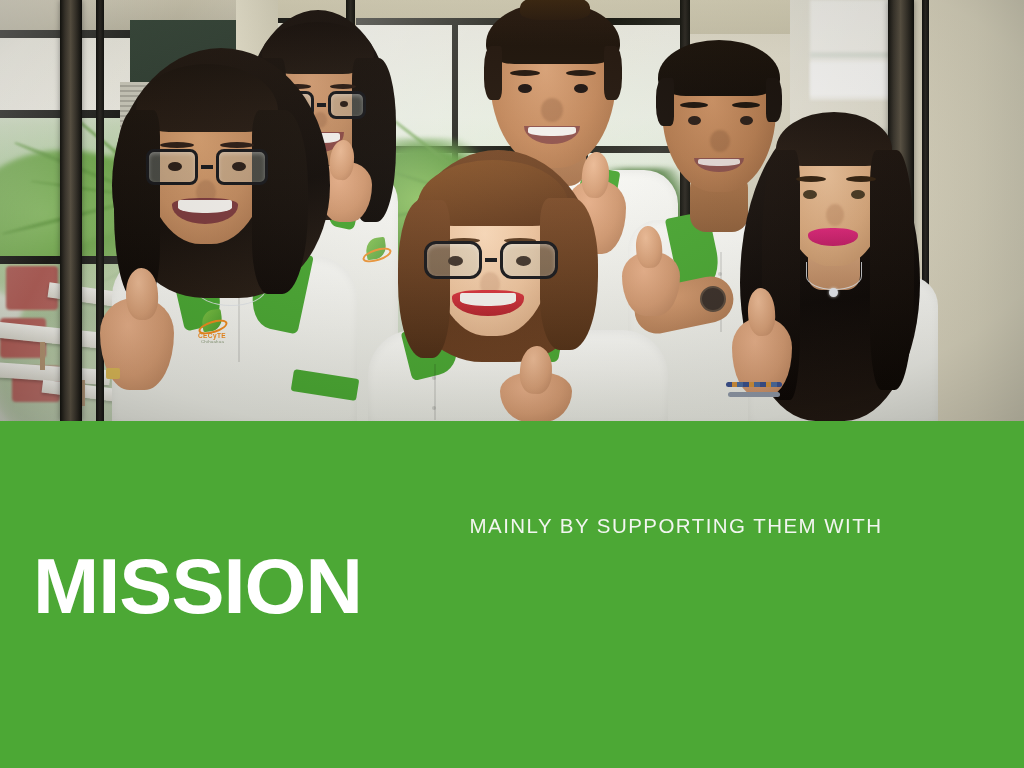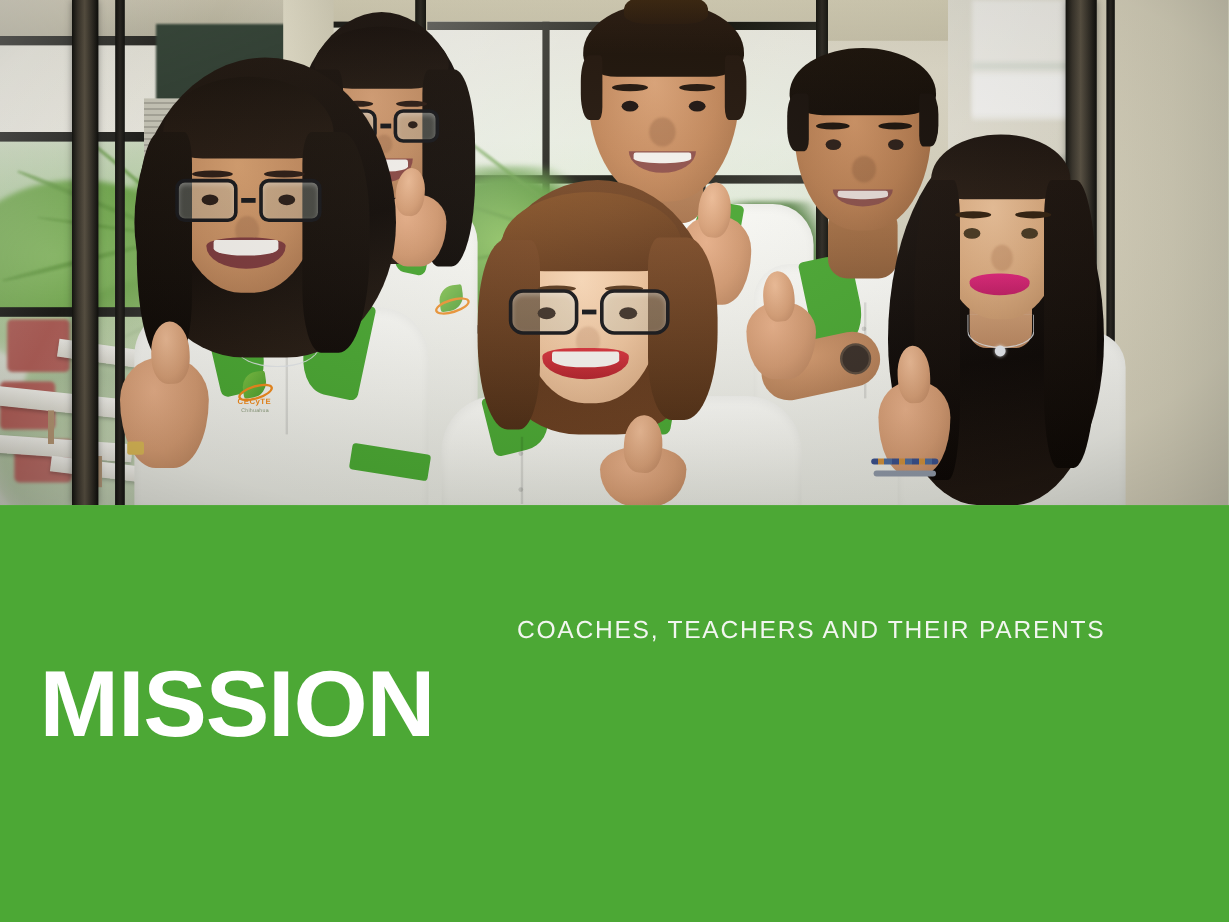--- a/index.html
+++ b/index.html
@@ -528,16 +528,16 @@
     </div>
 
     <div id="photo-finish"></div>
   </div>
 
   <div id="panel"></div>
 
   <div id="mission-title">MISSION</div>
 
   <div id="mission-body">
-    <span class="ln">coaches, teachers and their parents</span>
+    <span class="ln">mainly by supporting them with</span>
   </div>
 
 </div>
 
 </body></html>

